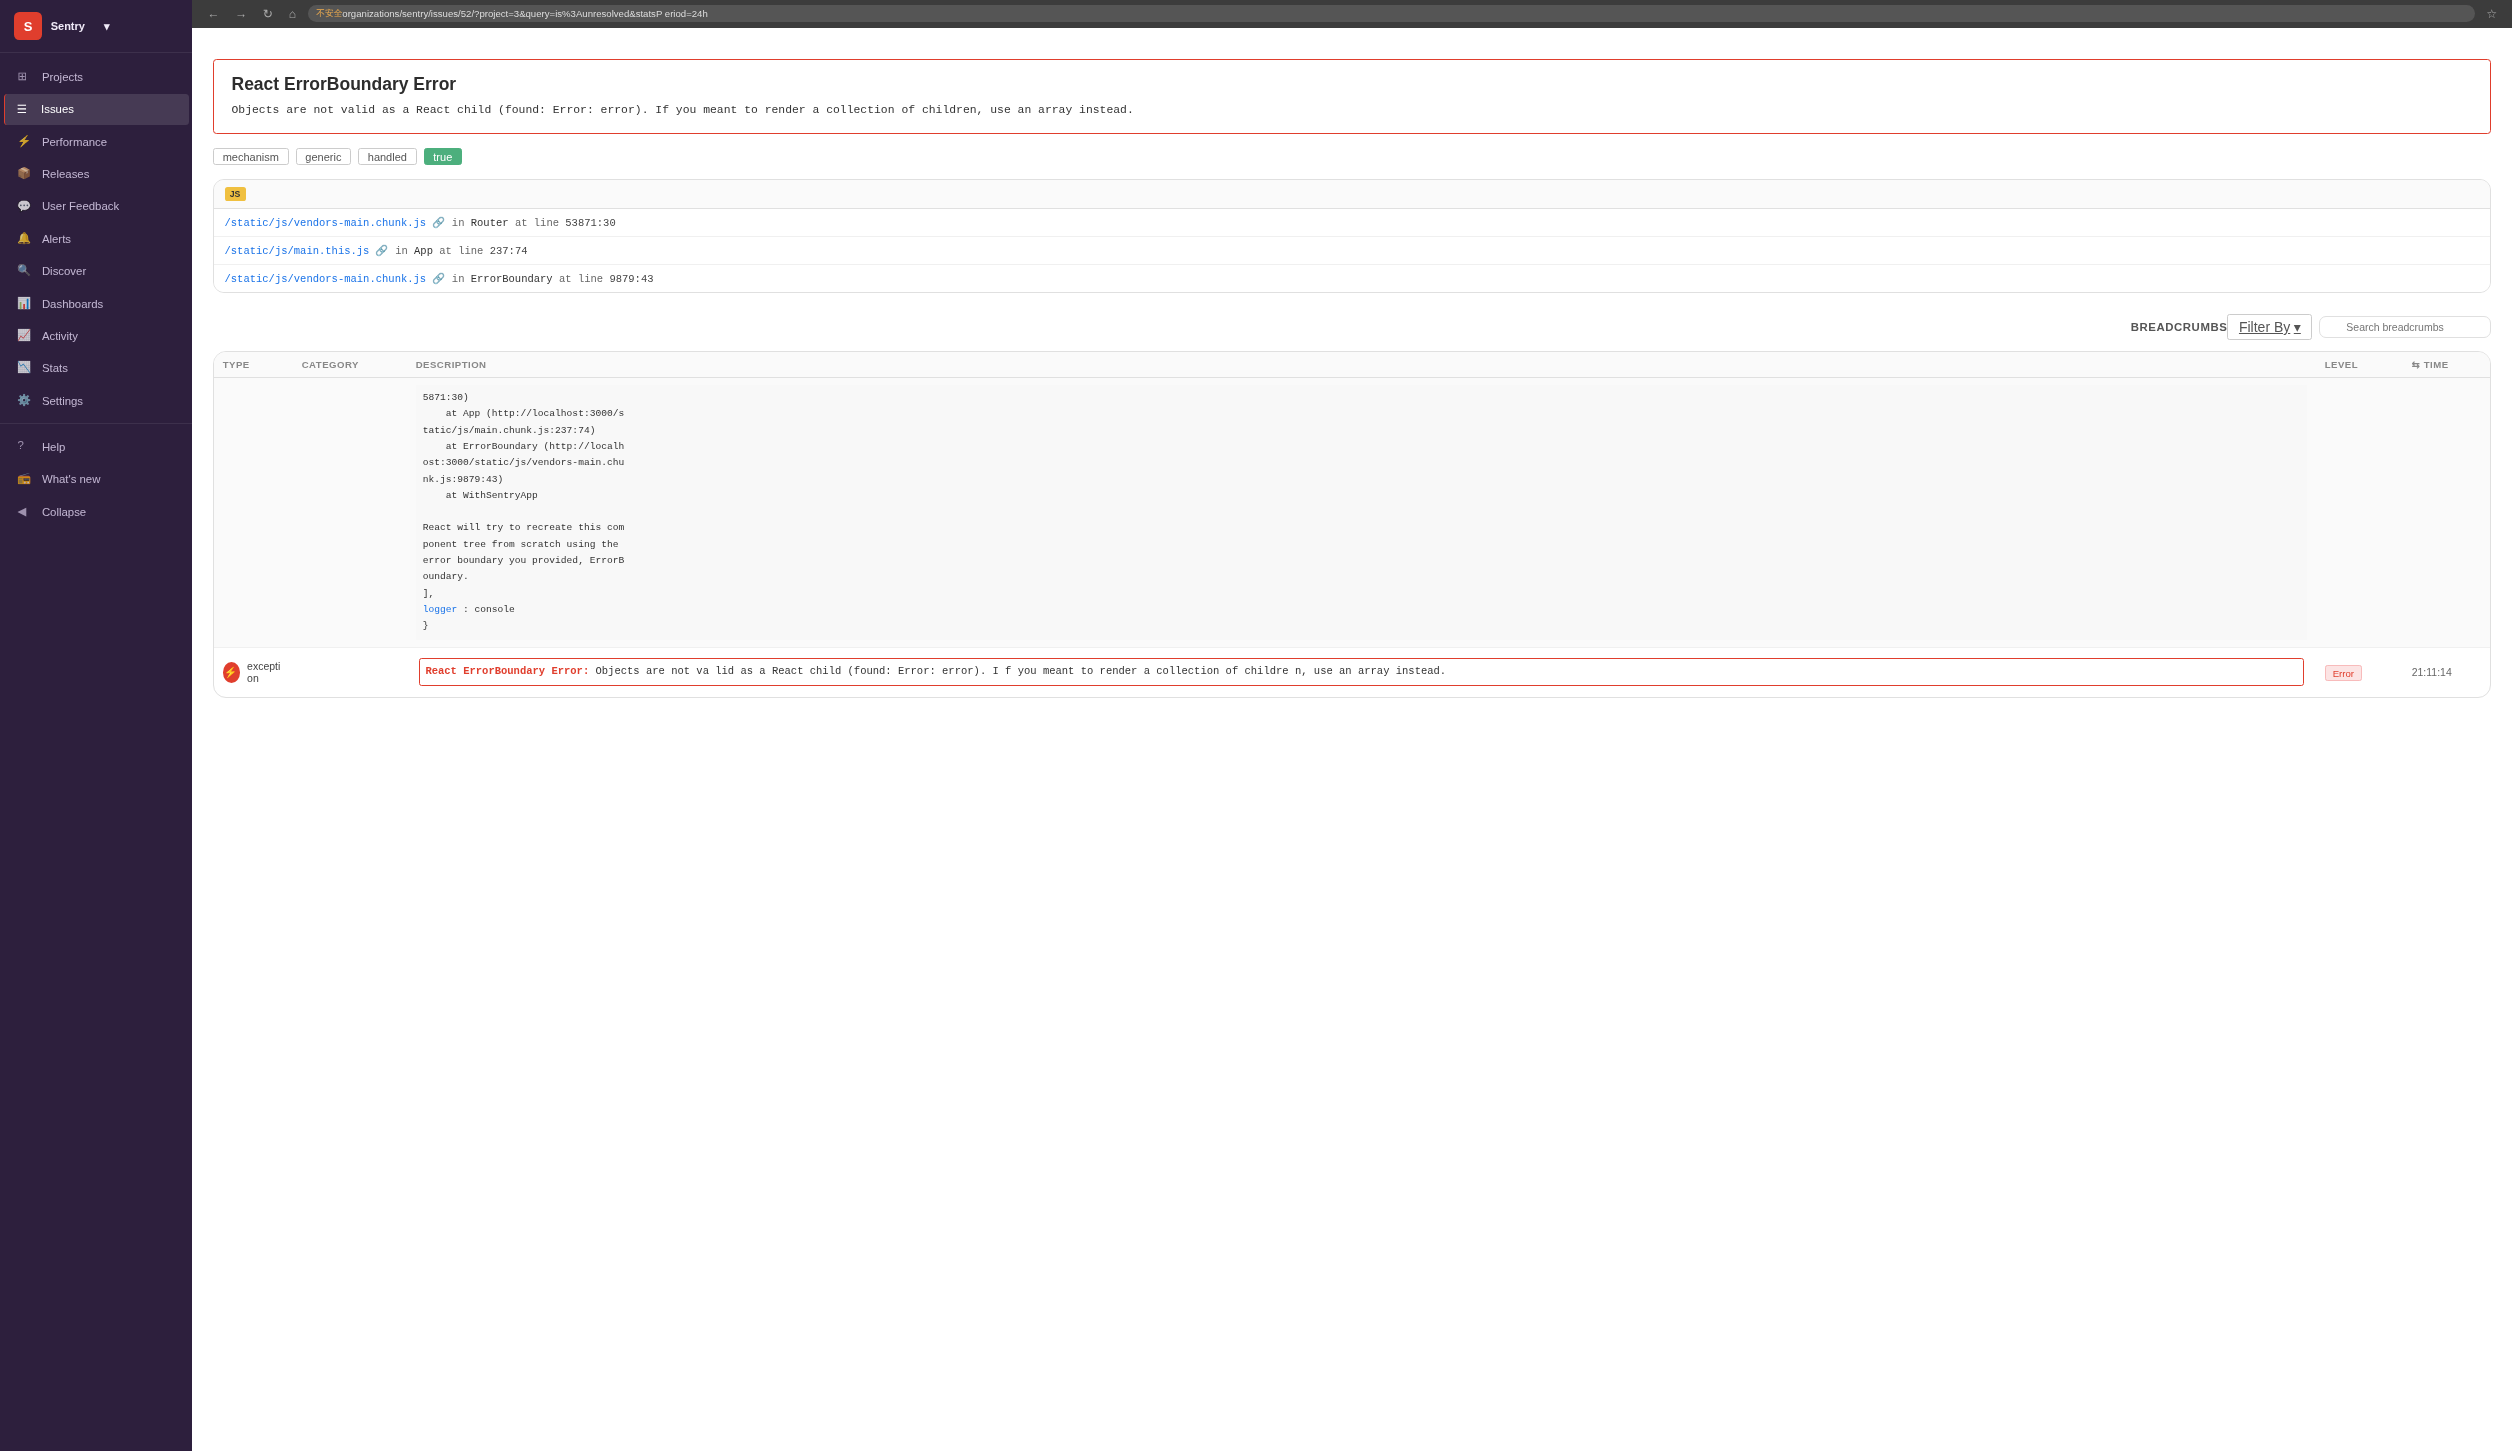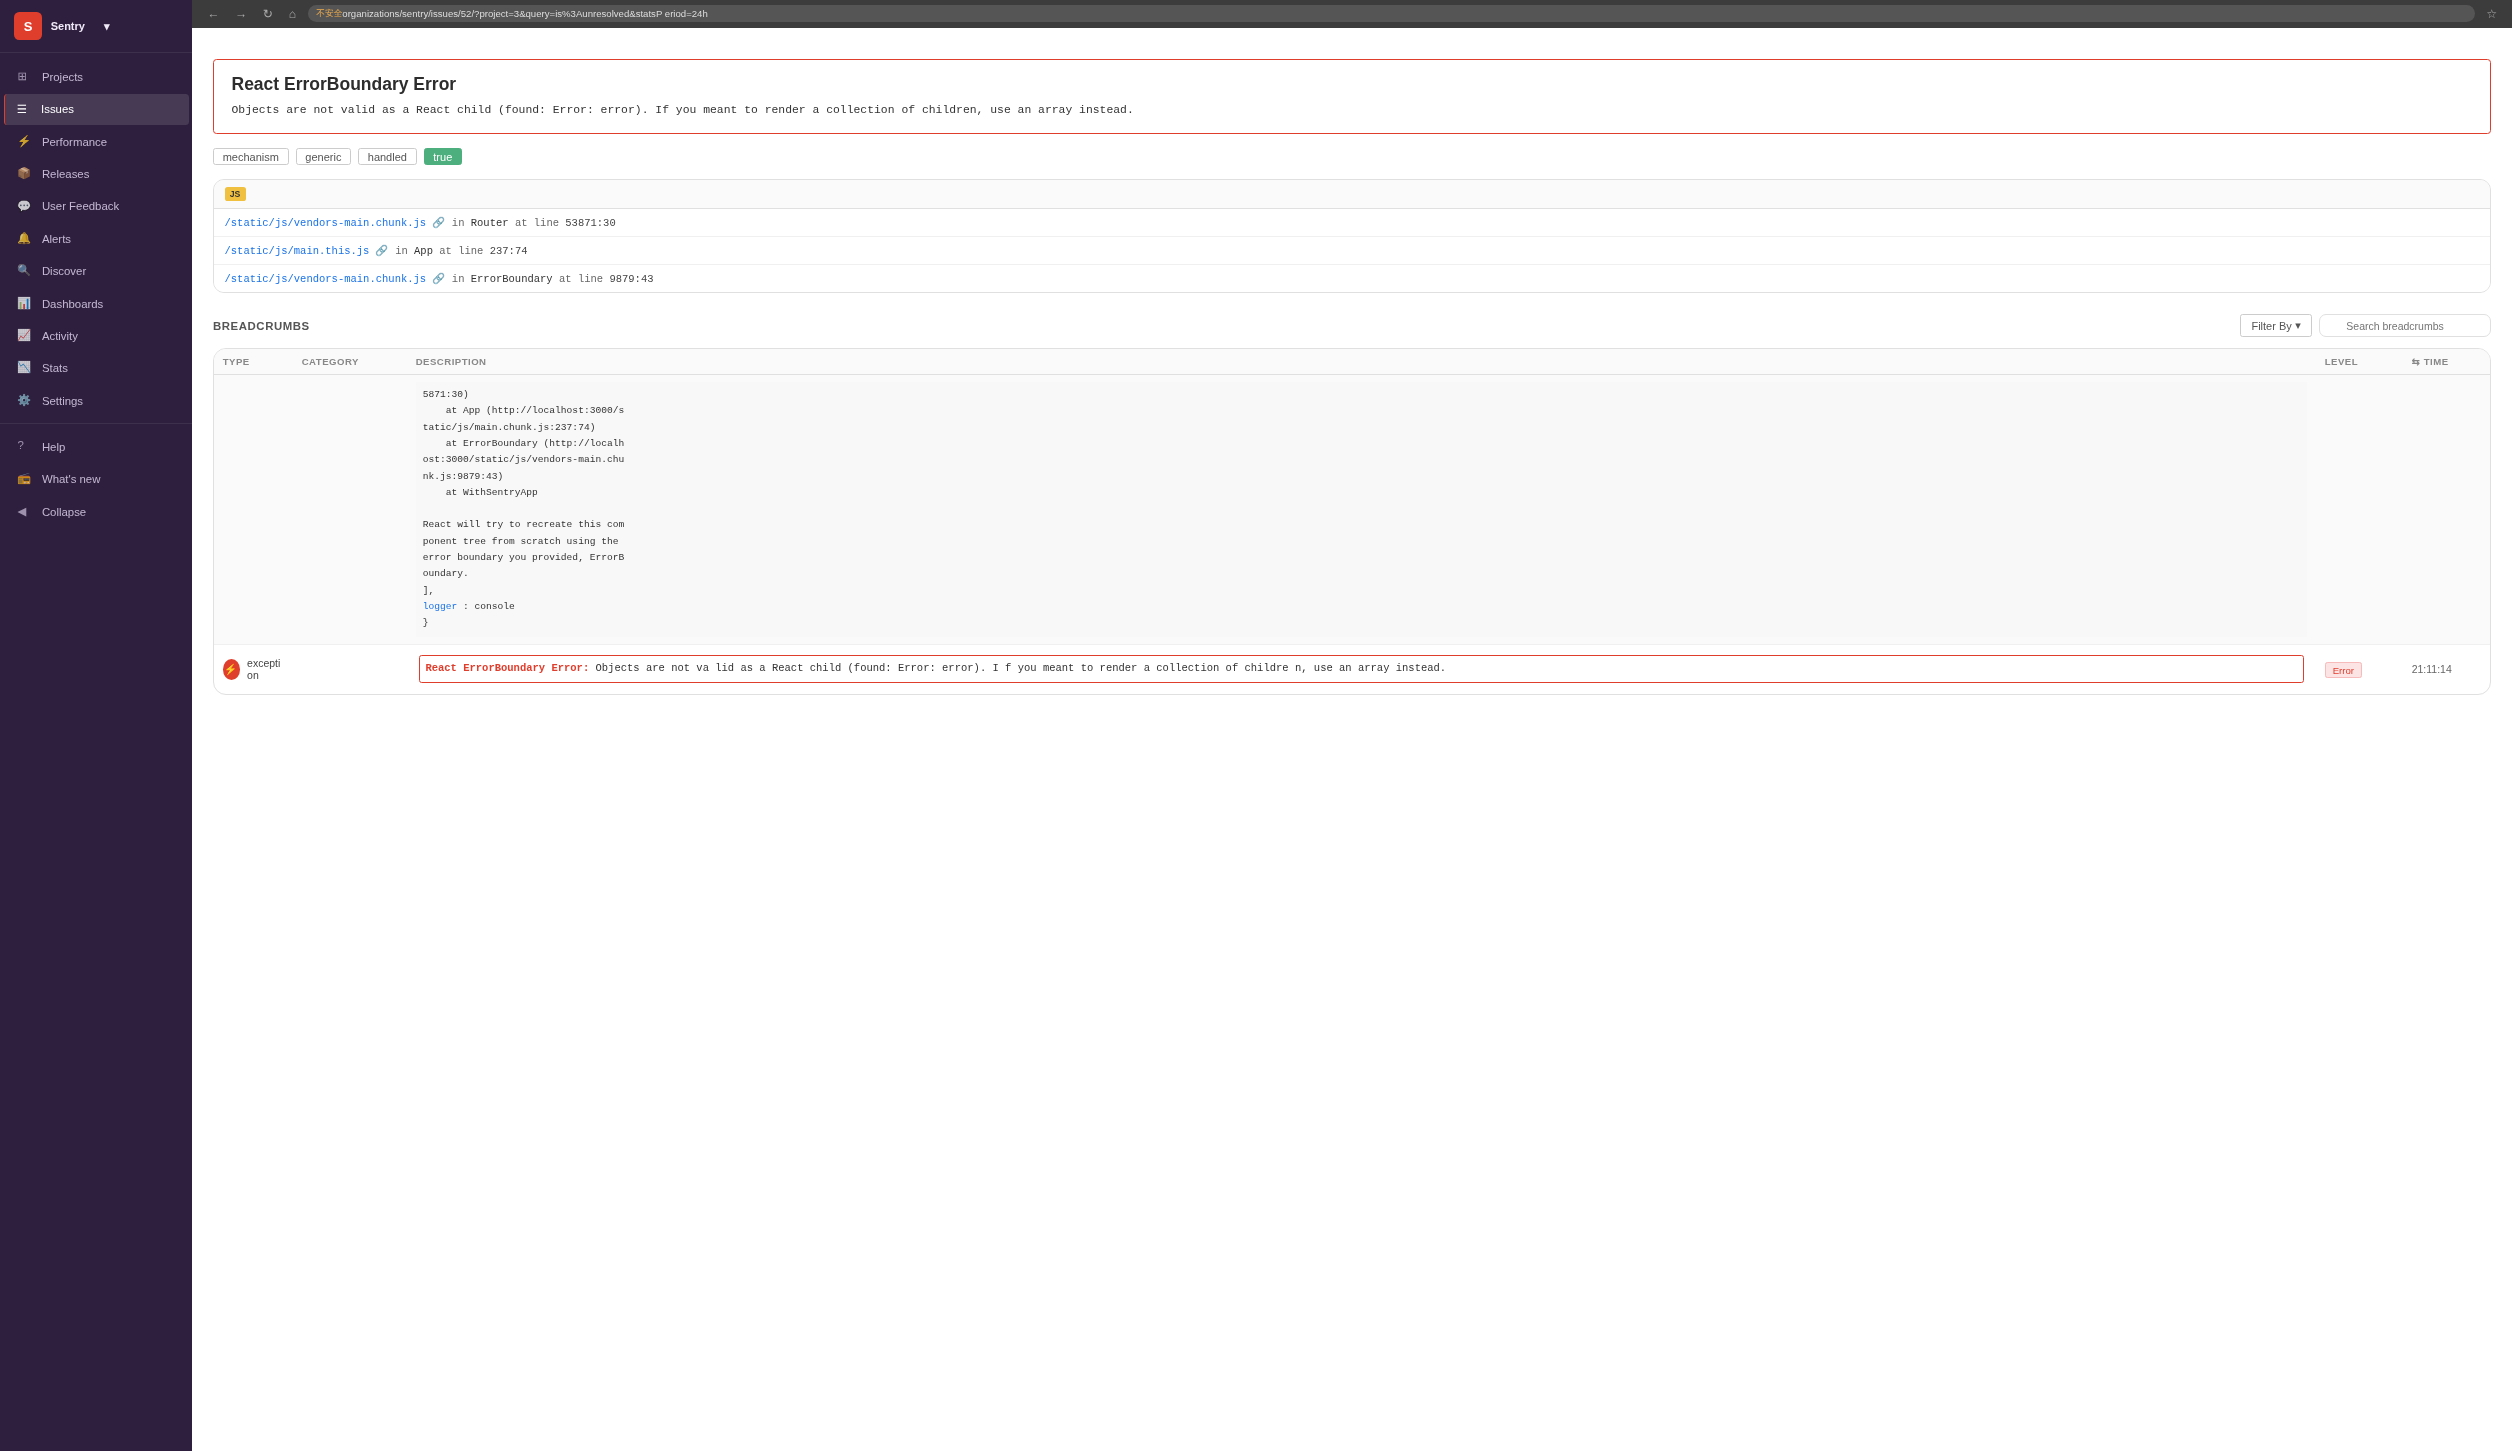--- a/index.html
+++ b/index.html
@@ -147,41 +147,42 @@
     }
     .stack-row:last-child { border-bottom: none; }
     .stack-file { color: #1a73e8; }
     .stack-location { color: #666; }
     .stack-component { color: #333; font-weight: 500; }
 
     
     .section-header {
       display: flex;
       align-items: center;
-      justify-content: space-between;
+      justify-content: flex-end;
       margin-bottom: 10.5px;
     }
     .section-title {
       font-size: 11.4px;
       font-weight: 600;
       color: #555;
       letter-spacing: 0.05em;
       text-transform: uppercase;
     }
     .filter-btn {
       border: 0.9px solid #ccc;
       border-radius: 2.6px;
       padding: 4.4px 10.5px;
-      font-size: 11px;
+      font-size: 14px;
       color: #555;
       background: #fff;
       cursor: pointer;
       display: flex;
       align-items: center;
       gap: 3.5px;
+      text-decoration: underline;
     }
     .search-box {
       flex: 1;
       border: 0.9px solid #e0e0e0;
       border-radius: 7px;
       padding: 4.4px 8.7px 4.4px 26px;
       font-size: 10.5px;
       color: #555;
       background: #fff;
       position: relative;

